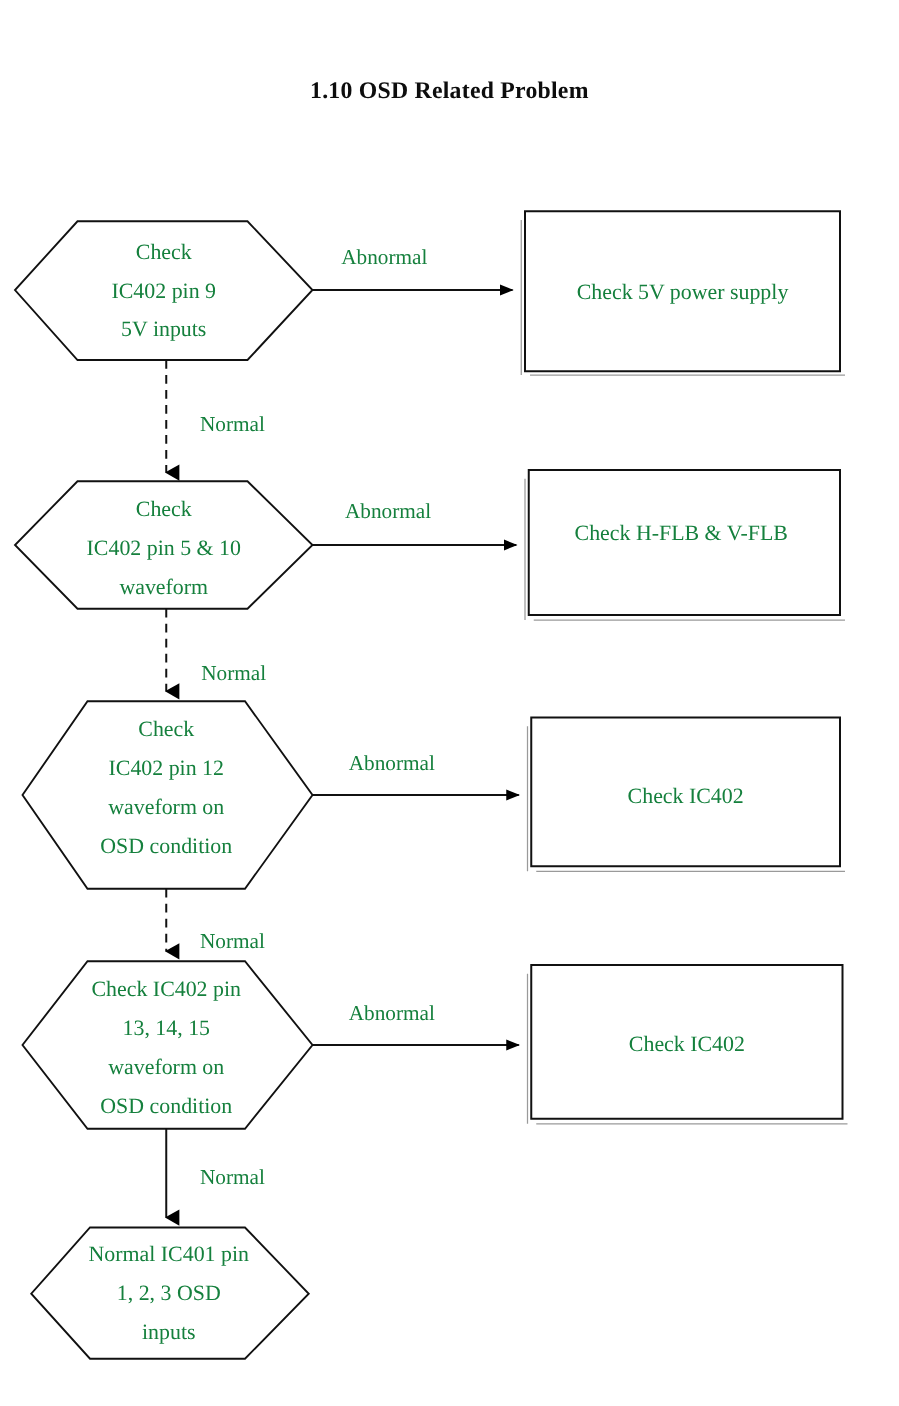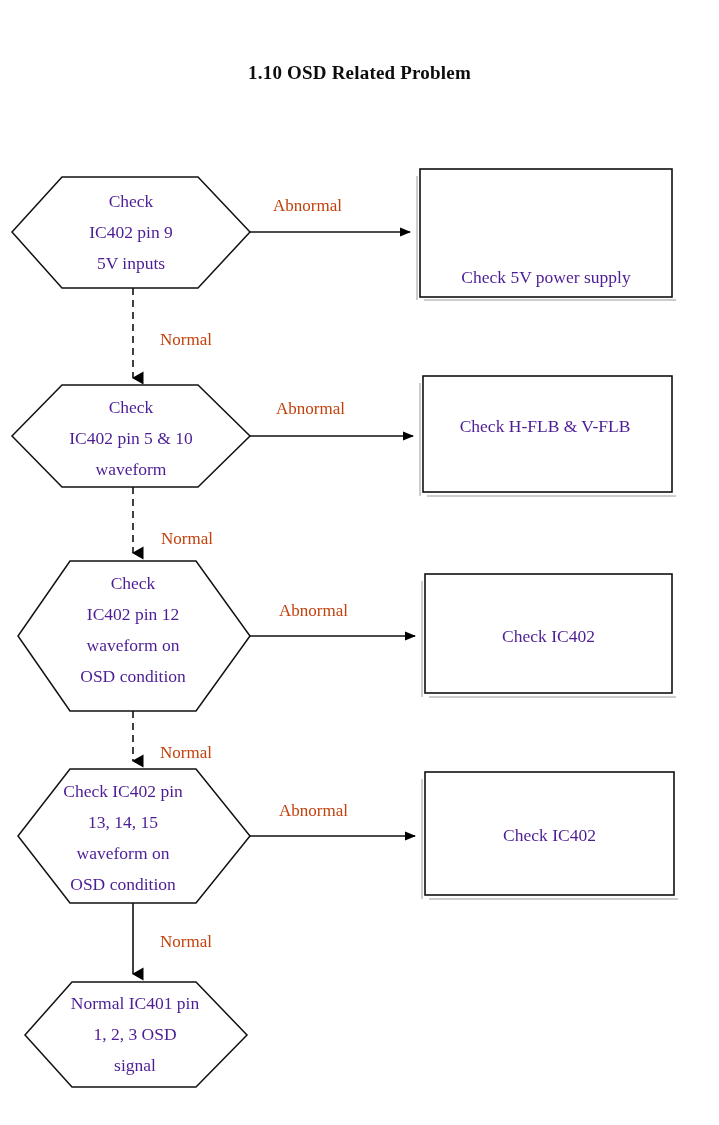--- a/index.html
+++ b/index.html
@@ -35,31 +35,31 @@
     font-family: "Liberation Serif", "DejaVu Serif", serif;
     margin-top: 28px;
   }
   
   .node-text {
     position: absolute;
     text-align: center;
     font-size: 17.5px;
     line-height: 31px;
     font-family: "Liberation Serif", "DejaVu Serif", serif;
-    color: #4c1d95;
+    color: #15803d;
     white-space: nowrap;
     pointer-events: none;
   }
   .node-text .ln { display: block; }
   
   .edge-label {
     position: absolute;
     font-size: 17px;
     font-family: "Liberation Serif", "DejaVu Serif", serif;
-    color: #c2410c;
+    color: #15803d;
     white-space: nowrap;
     text-align: right;
   }
   .hit {
     position: absolute;
     background: transparent;
   }
 </style>
 </head>
 <body>
@@ -145,34 +145,34 @@
     <span class="ln">waveform</span>
   </div>
 
   <div class="node-text" style="left:14px; top:568px; width:238px;">
     <span class="ln">Check</span>
     <span class="ln">IC402 pin 12</span>
     <span class="ln">waveform on</span>
     <span class="ln">OSD condition</span>
   </div>
 
-  <div class="node-text" style="left:4px; top:776px; width:238px;">
+  <div class="node-text" style="left:14px; top:776px; width:238px;">
     <span class="ln">Check IC402 pin</span>
     <span class="ln">13, 14, 15</span>
     <span class="ln">waveform on</span>
     <span class="ln">OSD condition</span>
   </div>
 
   <div class="node-text" style="left:18px; top:988px; width:234px;">
     <span class="ln">Normal IC401 pin</span>
     <span class="ln">1, 2, 3 OSD</span>
-    <span class="ln">signal</span>
-  </div>
-
-  <div class="node-text" style="left:420px; top:218px; width:252px;margin-top:44px;">
+    <span class="ln">inputs</span>
+  </div>
+
+  <div class="node-text" style="left:420px; top:218px; width:252px;">
     <span class="ln">Check 5V power supply</span>
   </div>
 
   <div class="node-text" style="left:423px; top:411px; width:244px;">
     <span class="ln">Check H-FLB &amp; V-FLB</span>
   </div>
 
   <div class="node-text" style="left:425px; top:621px; width:247px;">
     <span class="ln">Check IC402</span>
   </div>

